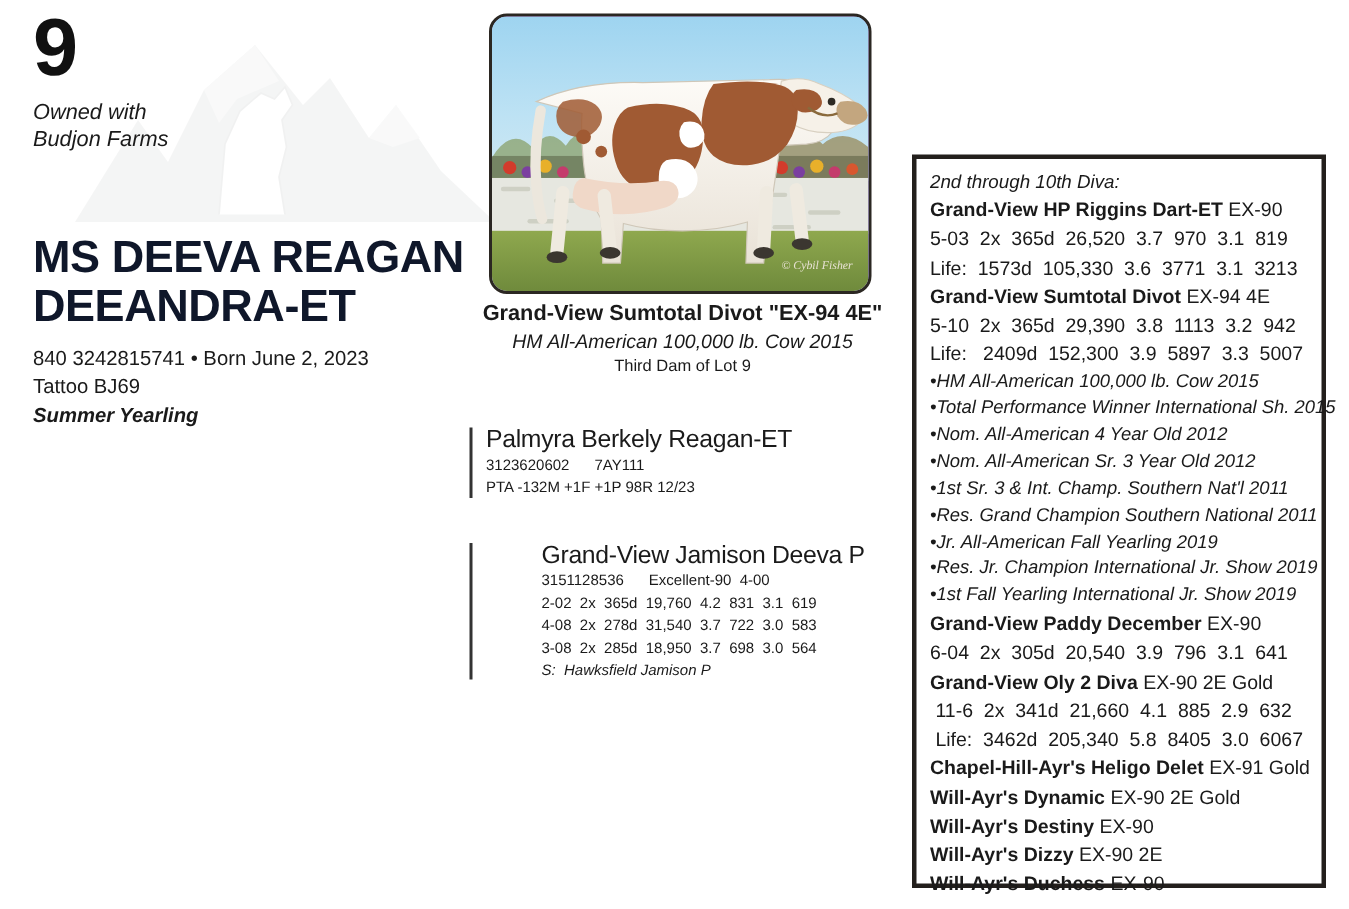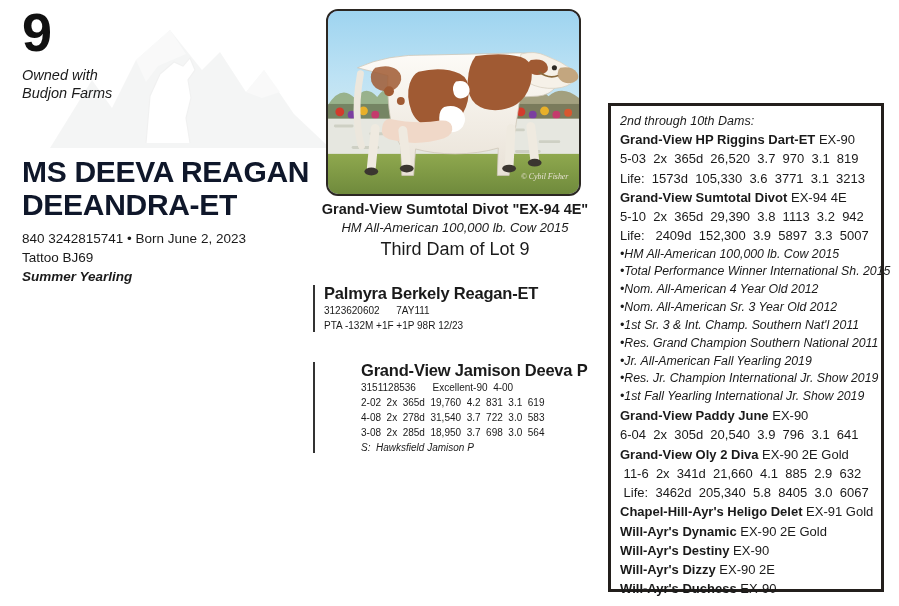--- a/index.html
+++ b/index.html
@@ -100,21 +100,21 @@
     font-size: 14.5px;
     font-weight: bold;
     line-height: 1.3;
   }
   #cap-award {
     font-size: 13px;
     font-style: italic;
     line-height: 1.42;
   }
   #cap-rel {
-    font-size: 18px;
+    font-size: 11px;
     line-height: 1.42;
   }
 
   
   #ped {
     position: absolute;
     left: 313px;
     top: 283px;
     width: 290px;
   }
@@ -125,21 +125,21 @@
   .ped-rule {
     position: absolute;
     left: 0;
     top: 2px;
     bottom: 2px;
     width: 1.5px;
     background: #333;
   }
   .ped-title {
     font-size: 16.5px;
-    font-weight: bold;
+    font-weight: normal;
     line-height: 1.3;
     letter-spacing: -0.2px;
     white-space: nowrap;
   }
   .ped-row {
     font-size: 10px;
     line-height: 1.48;
     white-space: pre;
   }
   .ped-row.italic { font-style: italic; }
@@ -327,38 +327,38 @@
     <div class="ped-row">3151128536      Excellent-90  4-00</div>
     <div class="ped-row">2-02  2x  365d  19,760  4.2  831  3.1  619</div>
     <div class="ped-row">4-08  2x  278d  31,540  3.7  722  3.0  583</div>
     <div class="ped-row">3-08  2x  285d  18,950  3.7  698  3.0  564</div>
     <div class="ped-row italic">S:  Hawksfield Jamison P</div>
   </div>
 
 </div>
 
 <div id="dam-panel">
-  <div class="dp-head">2nd through 10th Dams:</div>
+  <div class="dp-head">2nd through 10th Diva:</div>
   <div id="dp-list">
       <div class="dp-name"><b>Grand-View HP Riggins Dart-ET</b><span> EX-90</span></div>
       <div class="dp-data">5-03  2x  365d  26,520  3.7  970  3.1  819</div>
       <div class="dp-data">Life:  1573d  105,330  3.6  3771  3.1  3213</div>
       <div class="dp-name"><b>Grand-View Sumtotal Divot</b><span> EX-94 4E</span></div>
       <div class="dp-data">5-10  2x  365d  29,390  3.8  1113  3.2  942</div>
       <div class="dp-data">Life:   2409d  152,300  3.9  5897  3.3  5007</div>
       <div class="dp-bullet">•HM All-American 100,000 lb. Cow 2015</div>
       <div class="dp-bullet">•Total Performance Winner International Sh. 2015</div>
       <div class="dp-bullet">•Nom. All-American 4 Year Old 2012</div>
       <div class="dp-bullet">•Nom. All-American Sr. 3 Year Old 2012</div>
       <div class="dp-bullet">•1st Sr. 3 &amp; Int. Champ. Southern Nat'l 2011</div>
       <div class="dp-bullet">•Res. Grand Champion Southern National 2011</div>
       <div class="dp-bullet">•Jr. All-American Fall Yearling 2019</div>
       <div class="dp-bullet">•Res. Jr. Champion International Jr. Show 2019</div>
       <div class="dp-bullet">•1st Fall Yearling International Jr. Show 2019</div>
-      <div class="dp-name"><b>Grand-View Paddy June</b><span> EX-90</span></div>
+      <div class="dp-name"><b>Grand-View Paddy December</b><span> EX-90</span></div>
       <div class="dp-data">6-04  2x  305d  20,540  3.9  796  3.1  641</div>
       <div class="dp-name"><b>Grand-View Oly 2 Diva</b><span> EX-90 2E Gold</span></div>
       <div class="dp-data"> 11-6  2x  341d  21,660  4.1  885  2.9  632</div>
       <div class="dp-data"> Life:  3462d  205,340  5.8  8405  3.0  6067</div>
       <div class="dp-name"><b>Chapel-Hill-Ayr's Heligo Delet</b><span> EX-91 Gold</span></div>
       <div class="dp-name"><b>Will-Ayr's Dynamic</b><span> EX-90 2E Gold</span></div>
       <div class="dp-name"><b>Will-Ayr's Destiny</b><span> EX-90</span></div>
       <div class="dp-name"><b>Will-Ayr's Dizzy</b><span> EX-90 2E</span></div>
       <div class="dp-name"><b>Will-Ayr's Duchess</b><span> EX-90</span></div>
     </div>

